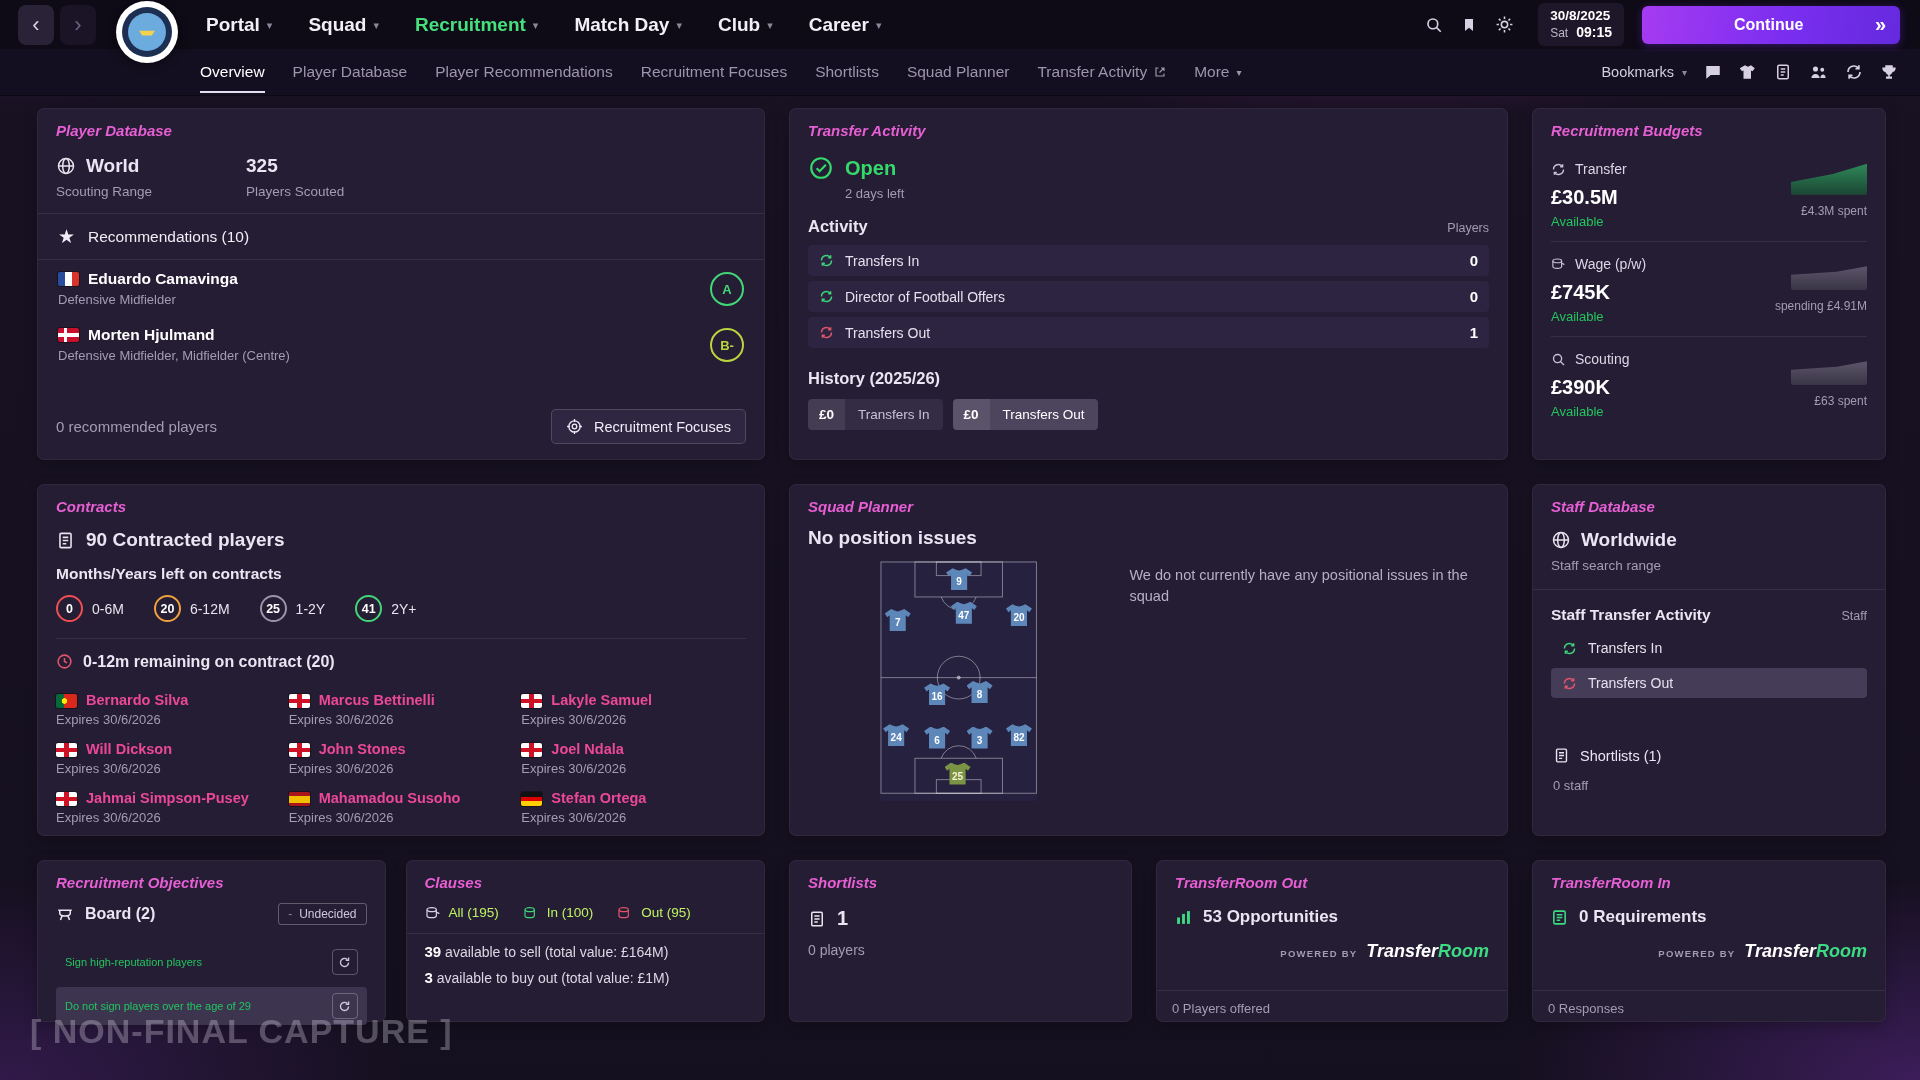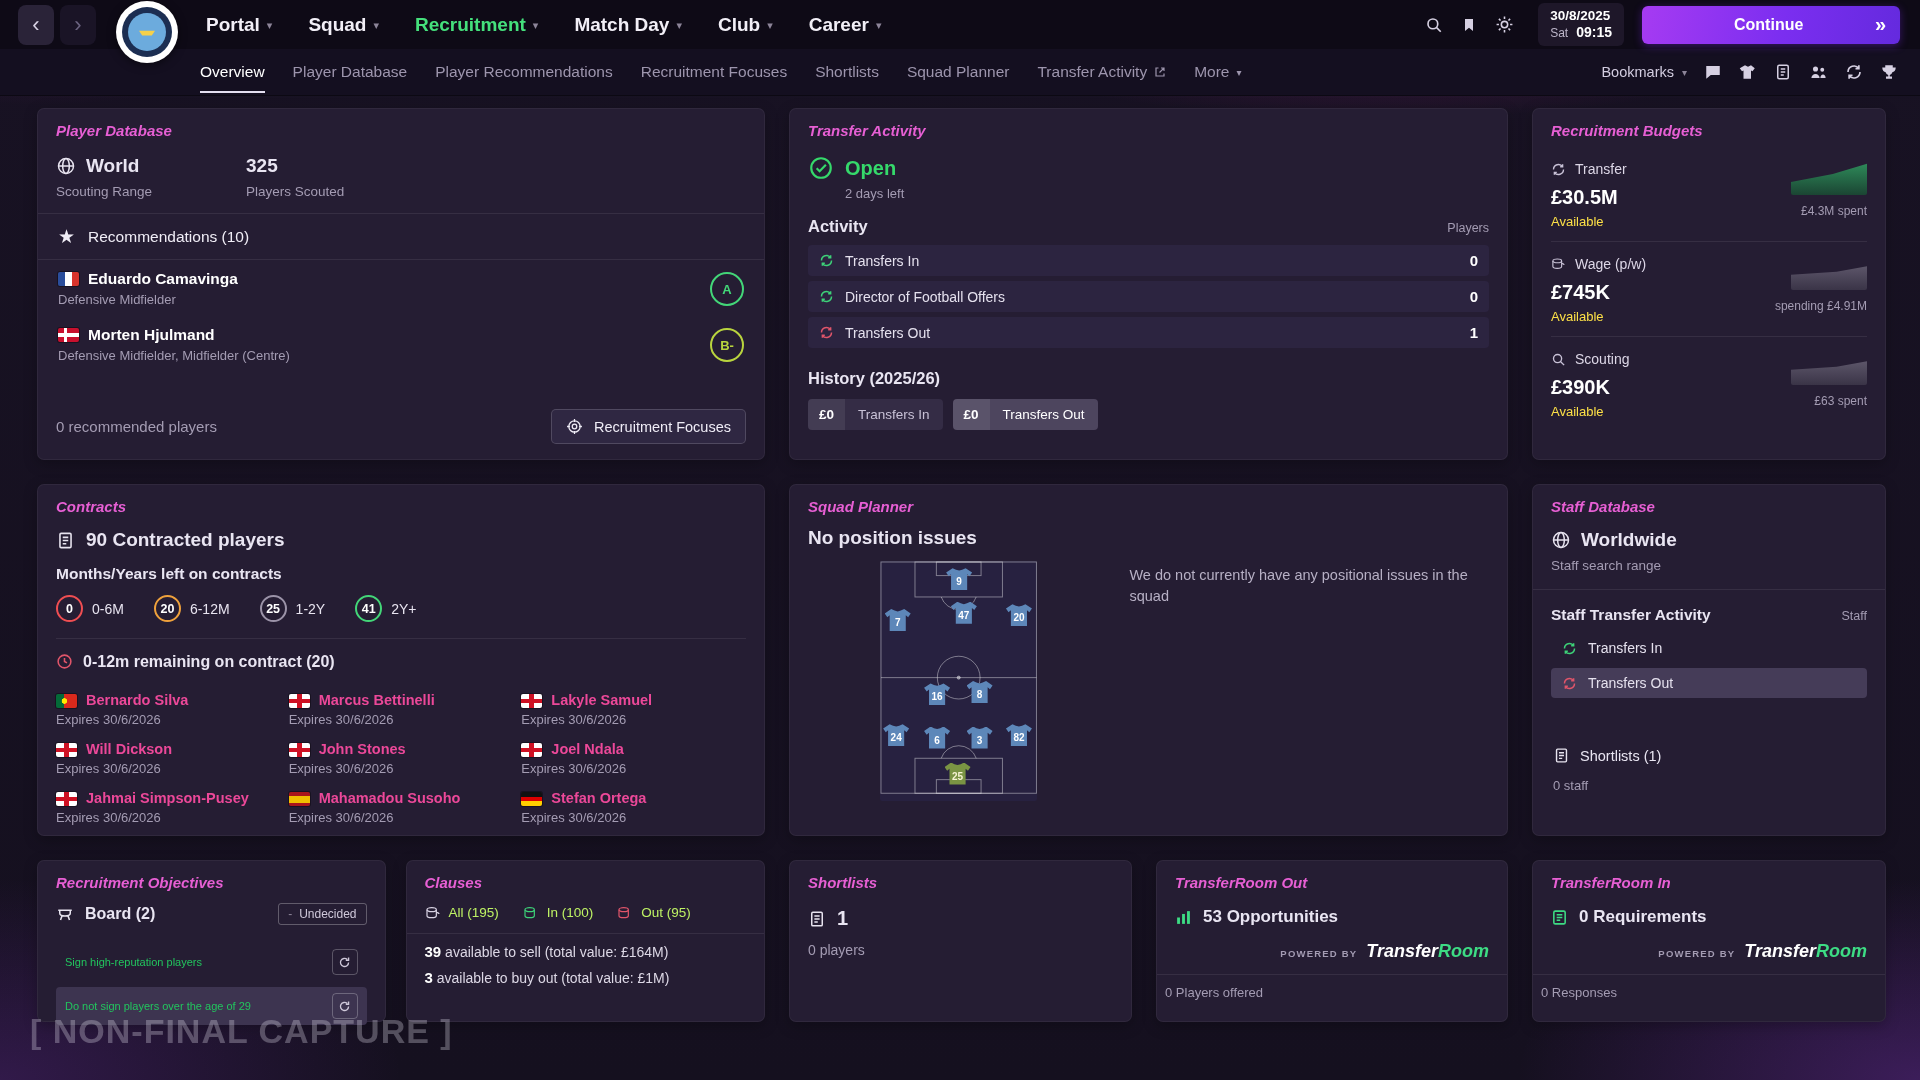--- a/index.html
+++ b/index.html
@@ -115,21 +115,21 @@
   .hist-btn{display:flex;align-items:stretch;border-radius:4px;overflow:hidden;background:#342c45;font-size:13.5px;color:#c8c1d6}
   .hist-btn .amt{padding:8px 11px;background:rgba(255,255,255,.08);font-weight:700;color:#fff}
   .hist-btn .lbl{padding:8px 13px;display:flex;align-items:center}
   .hist-btn.selected{background:#4d455e;color:#fff}
 
   
   .bud-sec{display:flex;justify-content:space-between;padding:14px 0 12px}
   .bud-sec + .bud-sec{border-top:1px solid rgba(255,255,255,.08)}
   .b-label{display:flex;align-items:center;gap:9px;font-size:14px;color:#ddd7e7}
   .b-amount{font-size:20px;font-weight:700;margin-top:9px;color:#fff}
-  .b-cap{font-size:13px;color:#fde047;margin-top:5px}
+  .b-cap{font-size:13px;color:#22c55e;margin-top:5px}
   .b-right{display:flex;flex-direction:column;align-items:flex-end}
   .b-chart{width:76px;height:34px;border-radius:2px;background:#36304a;
     clip-path:polygon(0 62%,55% 38%,100% 8%,100% 100%,0 100%)}
   .b-chart.green{background:linear-gradient(180deg,#2f8f5c,#1b4533)}
   .b-chart.gray{background:linear-gradient(180deg,#6b6478,#3a3447);clip-path:polygon(0 55%,60% 46%,100% 30%,100% 100%,0 100%)}
   .b-note{font-size:12px;color:#a49cb3;margin-top:9px}
 
   
   .c-headline{display:flex;align-items:center;gap:11px;font-size:19px;font-weight:700;margin:6px 0 14px}
   .c-sub{font-size:15.5px;font-weight:700;margin-bottom:12px}
@@ -182,21 +182,21 @@
   .cl-line b{color:#fff;font-size:15px}
 
   
   .sl-row{display:flex;align-items:center;gap:11px;font-size:20px;font-weight:700;margin-top:8px}
   .sl-cap{font-size:14px;color:#a49cb3;margin-top:12px}
   .tr-head{display:flex;align-items:center;gap:11px;font-size:17px;font-weight:700;margin-top:8px}
   .tr-brandrow{display:flex;justify-content:flex-end;align-items:baseline;gap:9px;margin-top:14px;padding-bottom:12px}
   .powered{font-size:9.5px;letter-spacing:1.2px;color:#a49cb3;font-weight:700}
   .brand{font-size:18px;font-weight:700;font-style:italic;color:#fff}
   .brand .g{color:#3ddc84}
-  .tr-foot{font-size:13px;color:#a49cb3;border-top:1px solid rgba(255,255,255,.08);margin:0 -18px;padding:10px 8px 0}
+  .tr-foot{font-size:13px;color:#a49cb3;border-top:1px solid rgba(255,255,255,.08);margin:16px -18px;padding:10px 15px 0}
 
   .watermark{position:absolute;left:30px;top:1012px;font-size:34px;font-weight:700;letter-spacing:1px;
              color:rgba(232,227,242,.30);z-index:6}
 </style>
 </head>
 <body>
 <div class="bgglow"></div>
 
 <div class="app">
 

